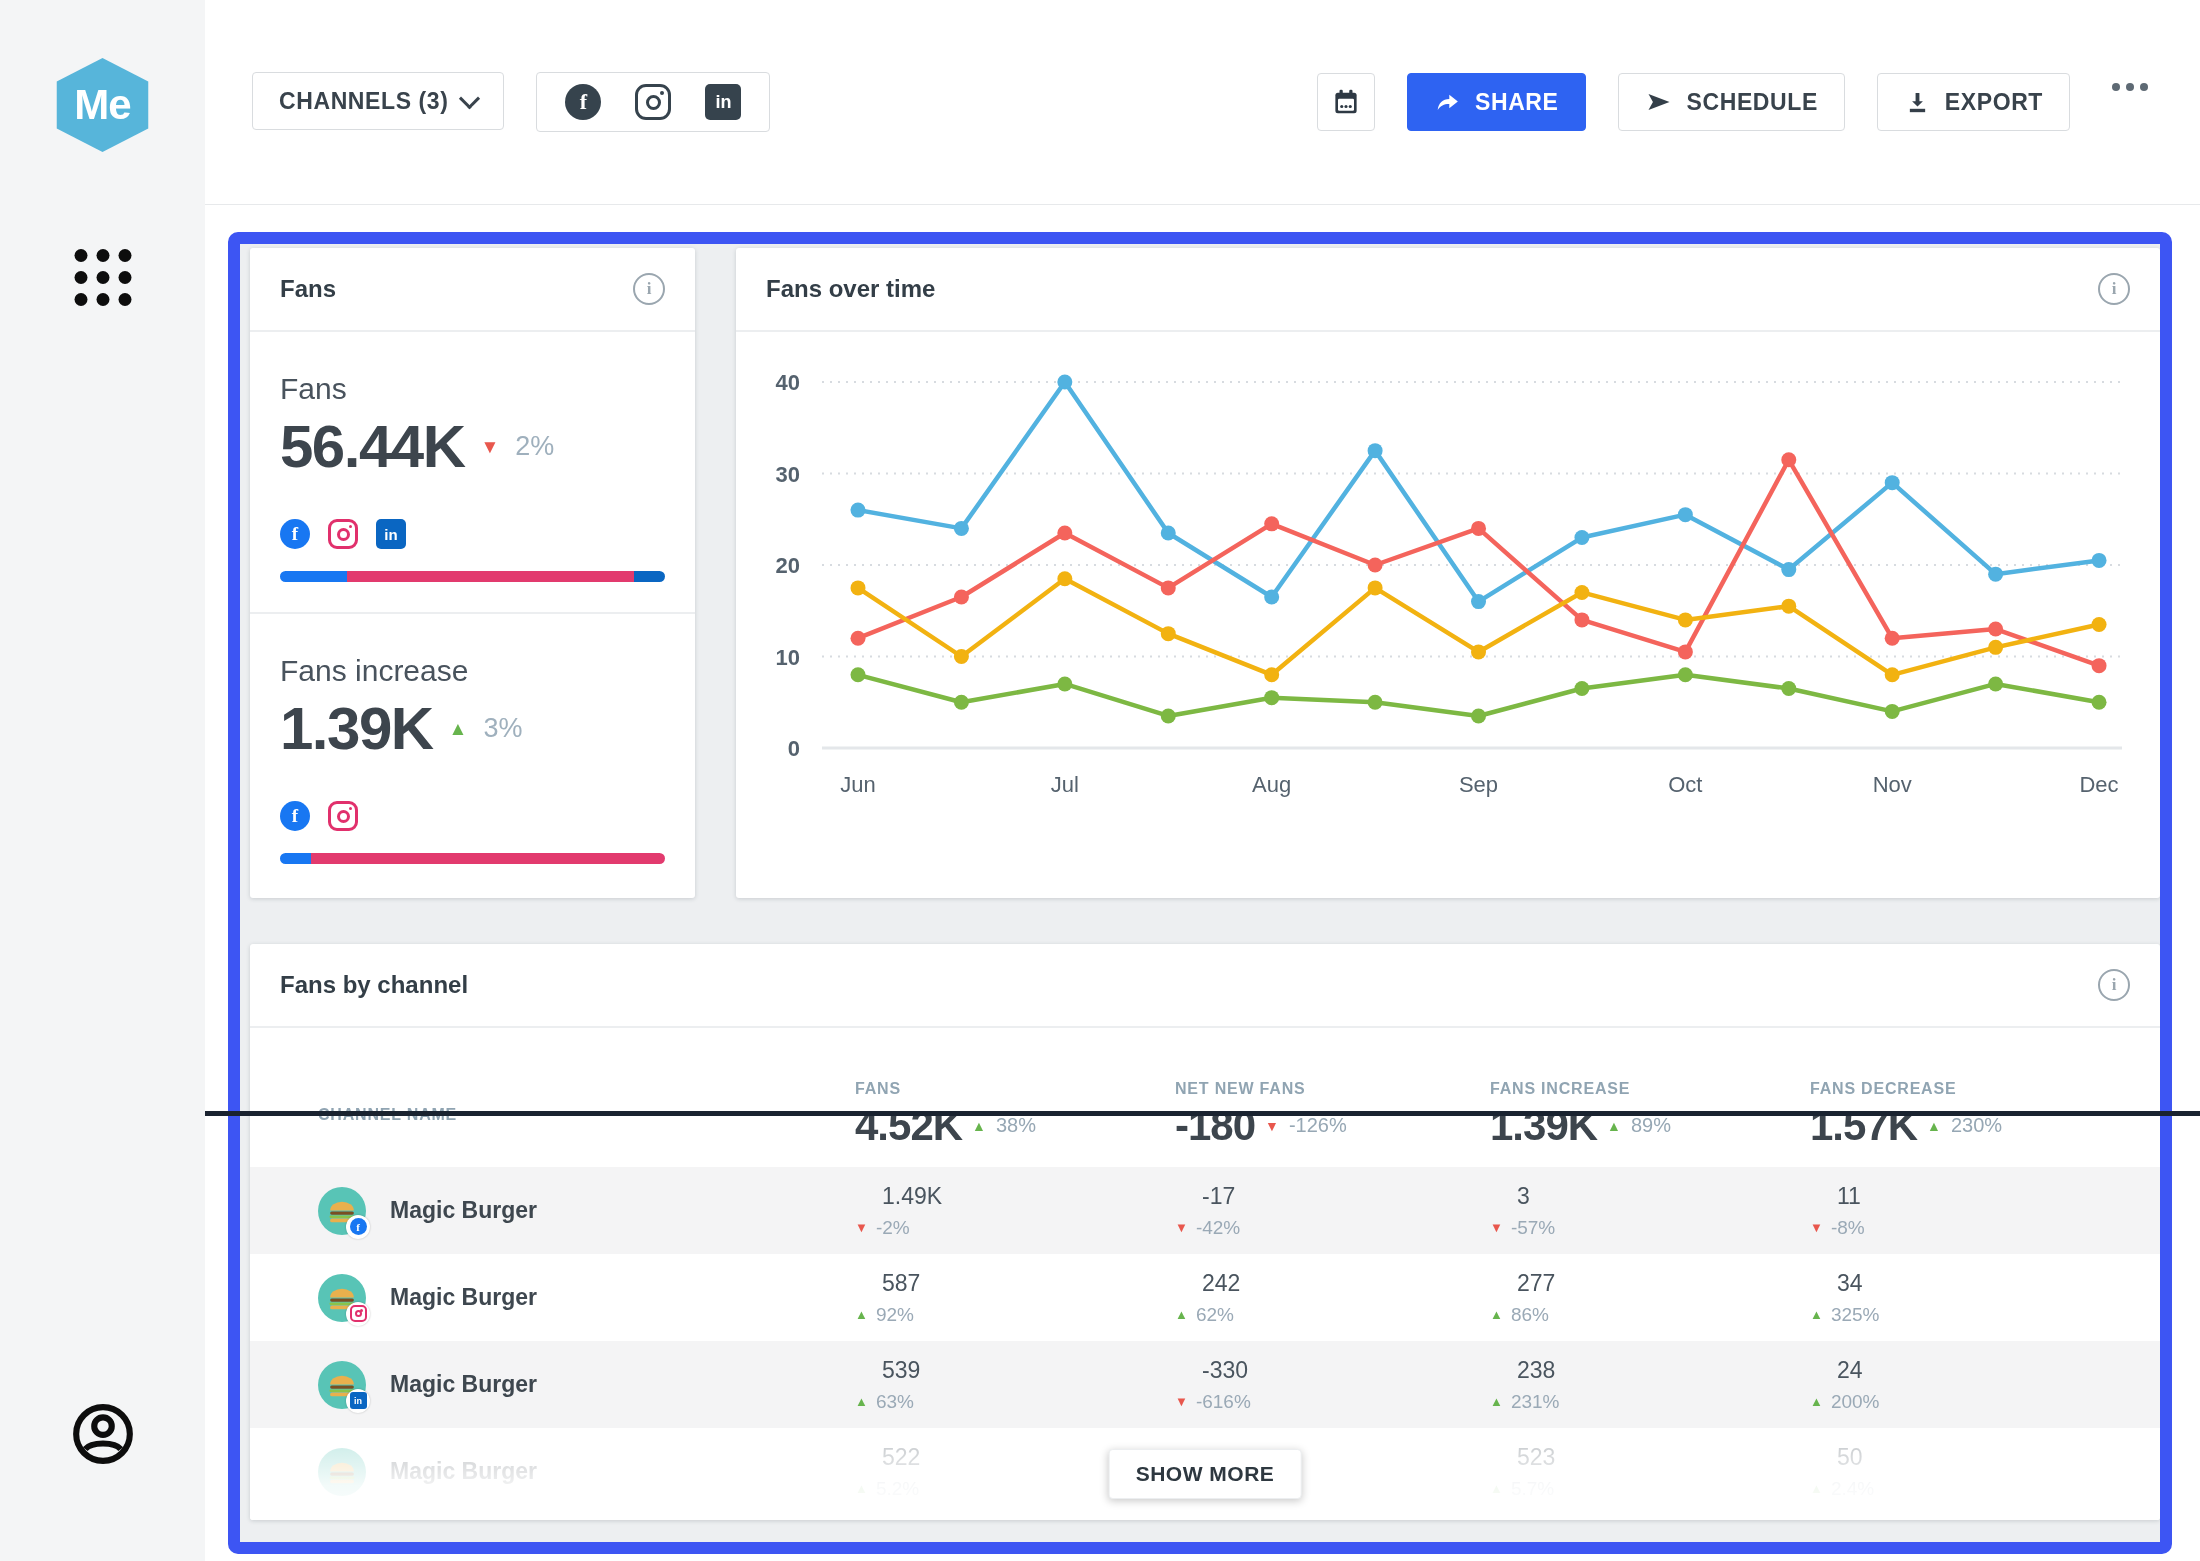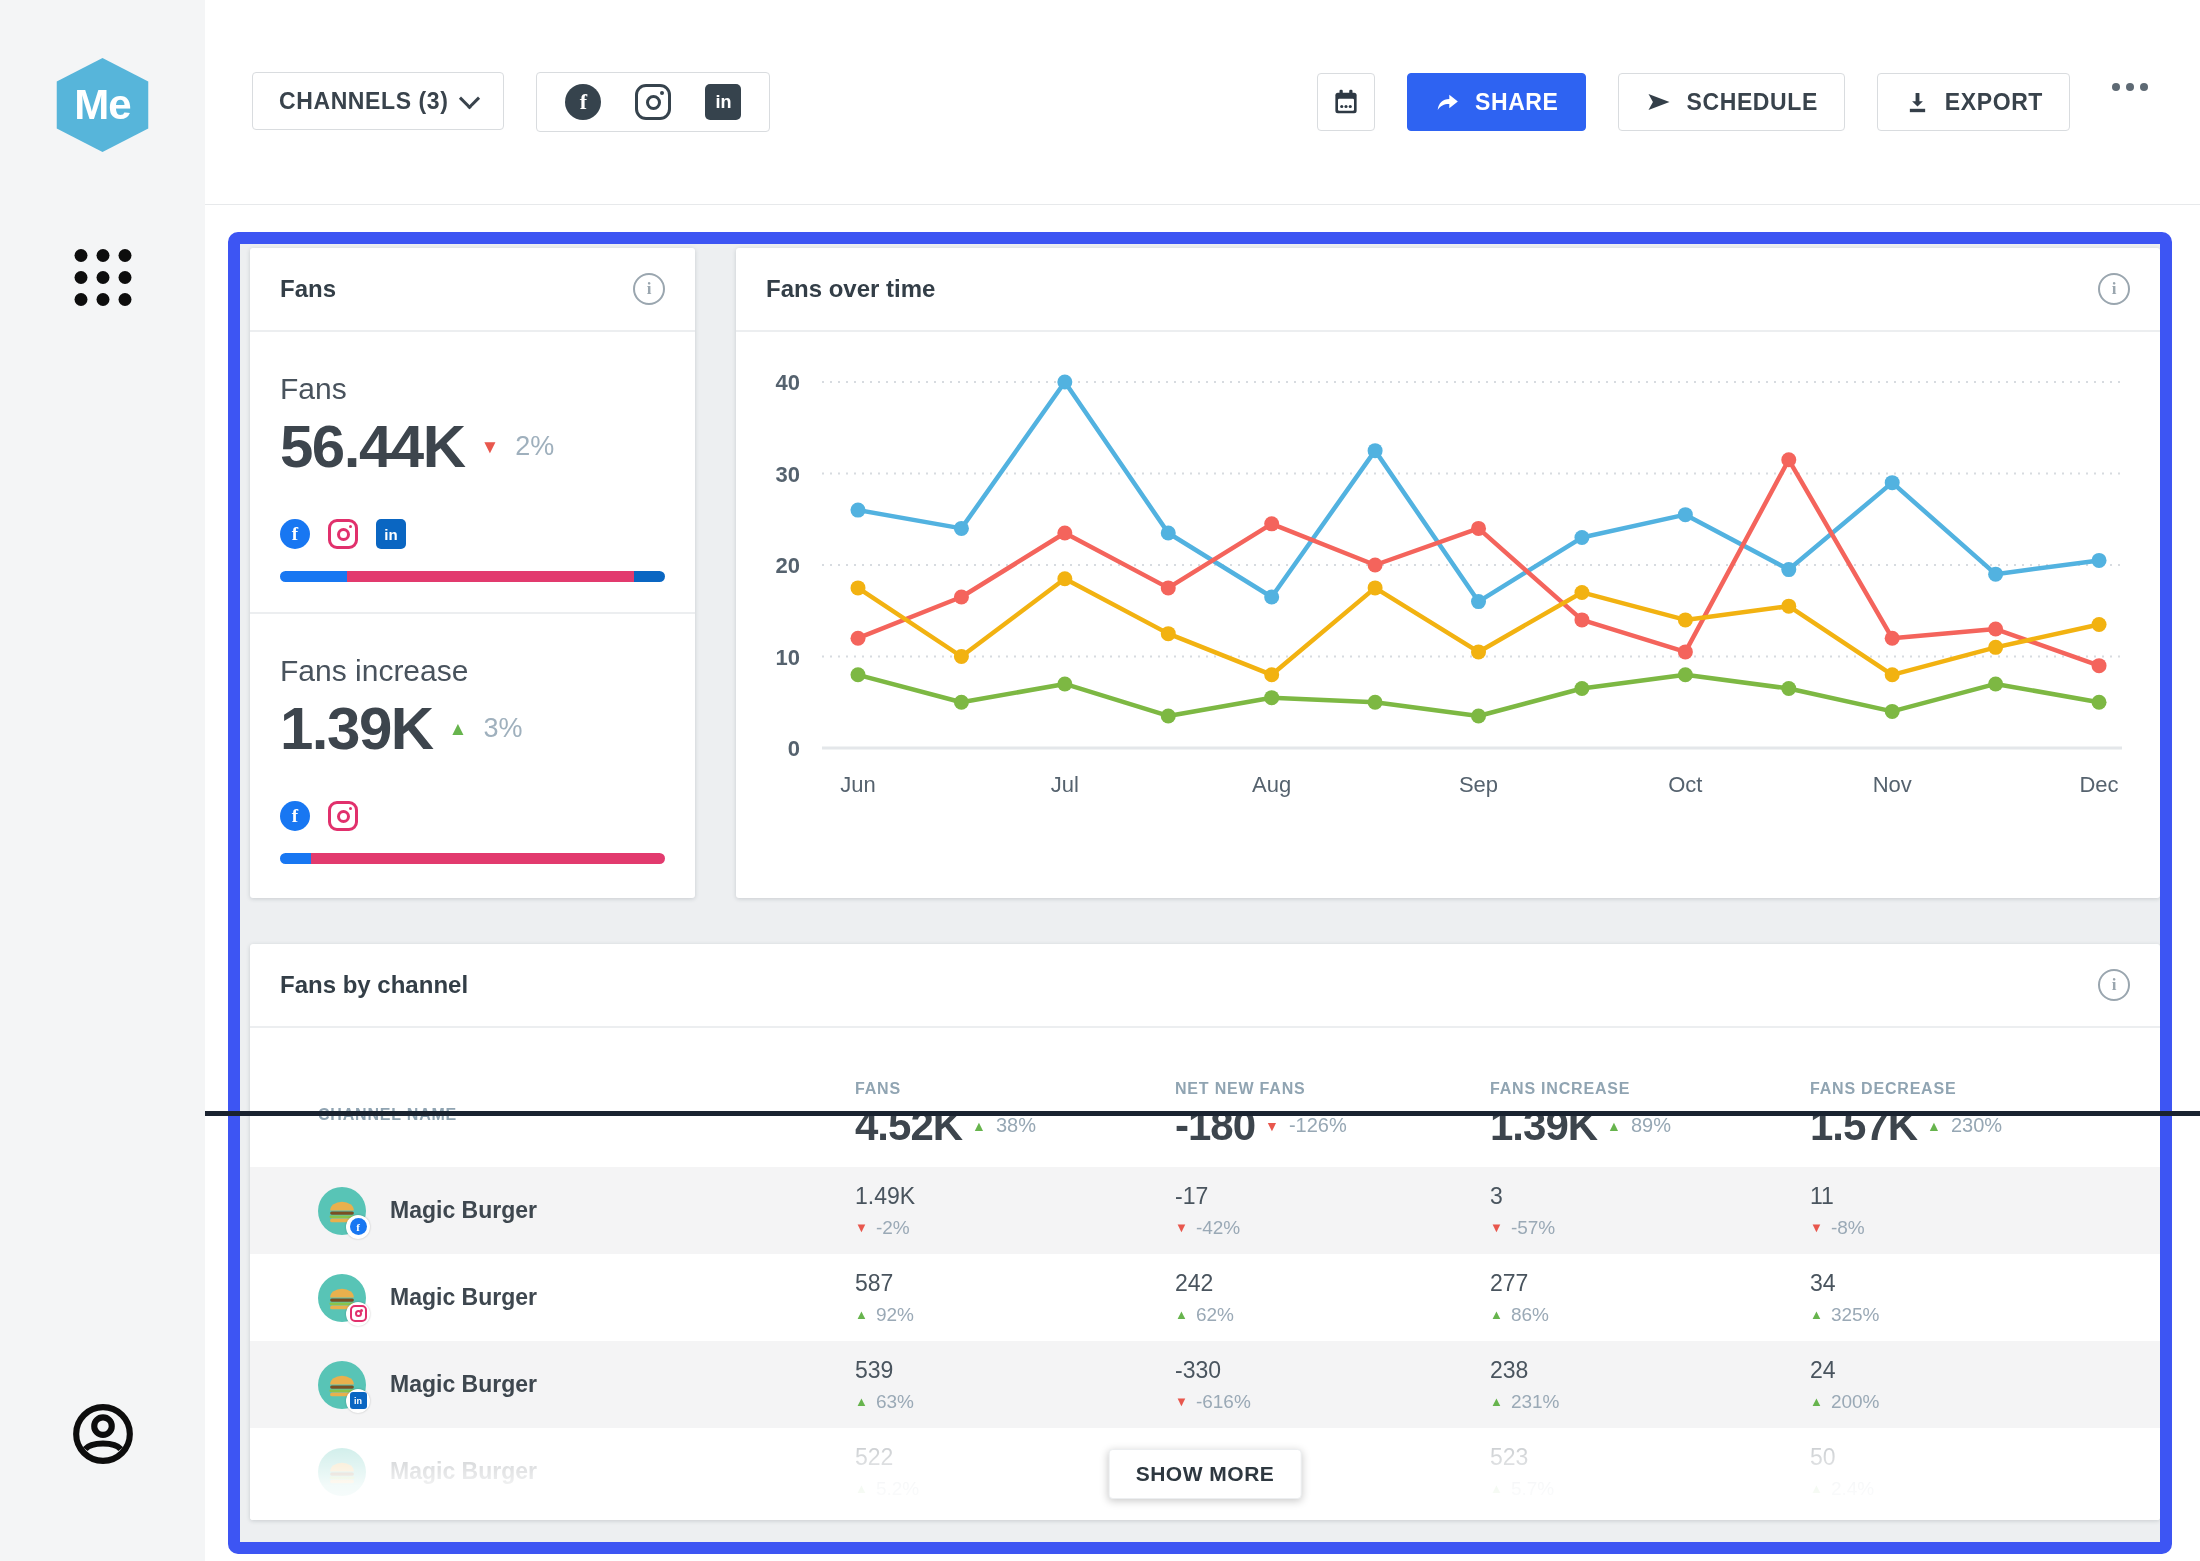--- a/index.html
+++ b/index.html
@@ -82,21 +82,21 @@
   .sum-tri{font-size:14px;line-height:1;}
   .first-col{padding-left:68px;box-sizing:border-box;}
   .trow{height:87px;}
   .trow:nth-child(odd){background:#f4f4f5;}
   .chan-cell{display:flex;align-items:center;gap:24px;}
   .chan-name{font-size:23px;color:#3e474f;font-weight:bold;}
   .avatar{width:48px;height:48px;border-radius:50%;background:#58c4b6;position:relative;flex:none;
           display:flex;align-items:center;justify-content:center;}
   .badge{position:absolute;right:-4px;bottom:-4px;width:24px;height:24px;border-radius:50%;background:#fff;
          display:flex;align-items:center;justify-content:center;box-shadow:0 0 2px rgba(0,0,0,.25);}
-  .cell-val{font-size:23px;color:#49545e;}
+  .cell-val{font-size:23px;color:#49545e;margin-left:27px;}
   .cell-delta{display:flex;align-items:center;gap:8px;margin-top:7px;}
   .cell-pct{font-size:19px;color:#9aa9b6;}
   .cell-tri{font-size:13px;line-height:1;}
   .fade-overlay{position:absolute;left:0;right:0;top:484px;height:95px;pointer-events:none;
         background:linear-gradient(180deg,rgba(255,255,255,.5) 0%,rgba(255,255,255,.9) 60%,#ffffff 100%);}
   .show-more{position:absolute;left:50%;top:505px;transform:translateX(-50%);background:#fff;border:1px solid #eceef0;
         border-radius:4px;box-shadow:0 2px 8px rgba(0,0,0,.22);padding:12px 26px;font-size:21px;font-weight:700;
         letter-spacing:.5px;color:#2e3840;cursor:pointer;font-family:inherit;z-index:5;}
 
   .bottom-strip{position:absolute;left:205px;right:0;bottom:0;height:5px;background:#1a2330;}

